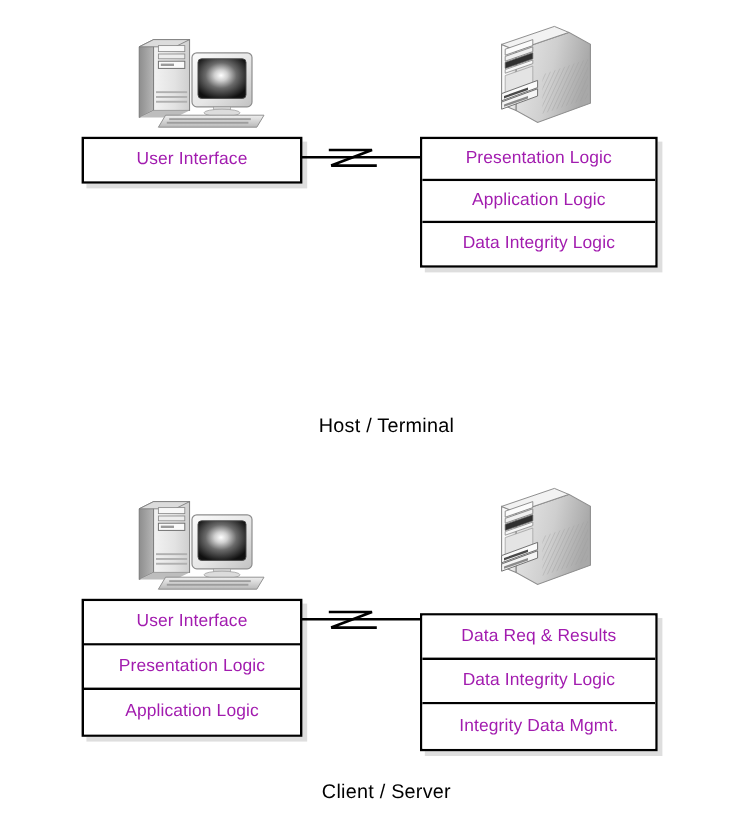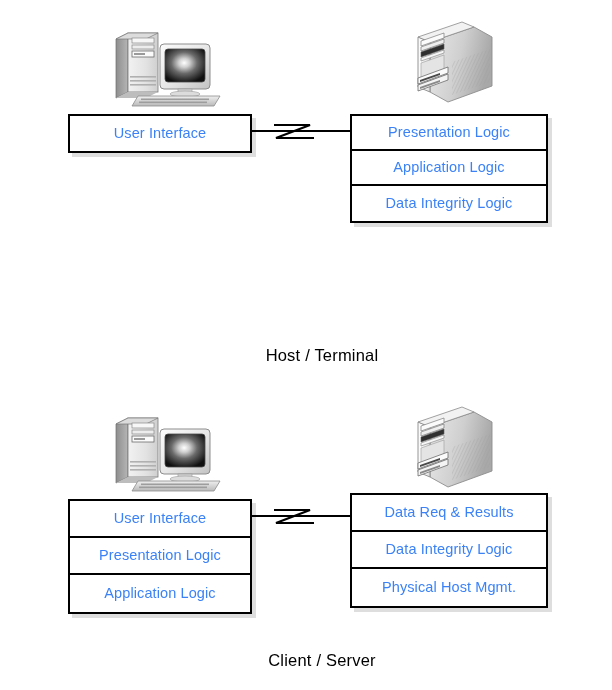--- a/index.html
+++ b/index.html
@@ -43,21 +43,21 @@
     box-sizing: border-box;
     width: 100%;
     background: #ffffff;
     border-bottom: 2px solid #000000;
     display: flex;
     align-items: center;
     justify-content: center;
     font-size: 14.5px;
     line-height: 1;
     letter-spacing: 0.1px;
-    color: #3b82f6;
+    color: #a21caf;
     white-space: nowrap;
   }
   .box-row:last-child { border-bottom: none; }
 
   
   #host-left-stack { left: 68px; top: 114px; width: 184px; }
   #host-left-stack .box-row { height: 35px; }
 
   #cs-left-stack { left: 68px; top: 499px; width: 184px; }
   #cs-left-stack .box-row { height: 37px; }
@@ -319,20 +319,20 @@
     <div class="box-row">Application Logic</div>
   </div>
 
   <div class="connector" id="cs-connector" style="top:116px;">
     <svg viewBox="0 0 102 30" width="102" height="30">
       <line x1="0" y1="15" x2="102" y2="15" stroke="#000000" stroke-width="2.2"></line>
       <polyline points="24,9 60,9 26,22 64,22" fill="none" stroke="#000000" stroke-width="2.2" stroke-linejoin="miter"></polyline>
     </svg>
   </div>
 
-  <div class="box-stack" id="cs-right-stack" style="top:108px;text-align:center;">
+  <div class="box-stack" id="cs-right-stack" style="top:126px;text-align:center;">
     <div class="box-row">Data Req &amp; Results</div>
     <div class="box-row">Data Integrity Logic</div>
-    <div class="box-row">Physical Host Mgmt.</div>
+    <div class="box-row">Integrity Data Mgmt.</div>
   </div>
 
   <div class="caption" id="cs-caption" style="top:266px;">Client / Server</div>
 </div>
 
 </body></html>

